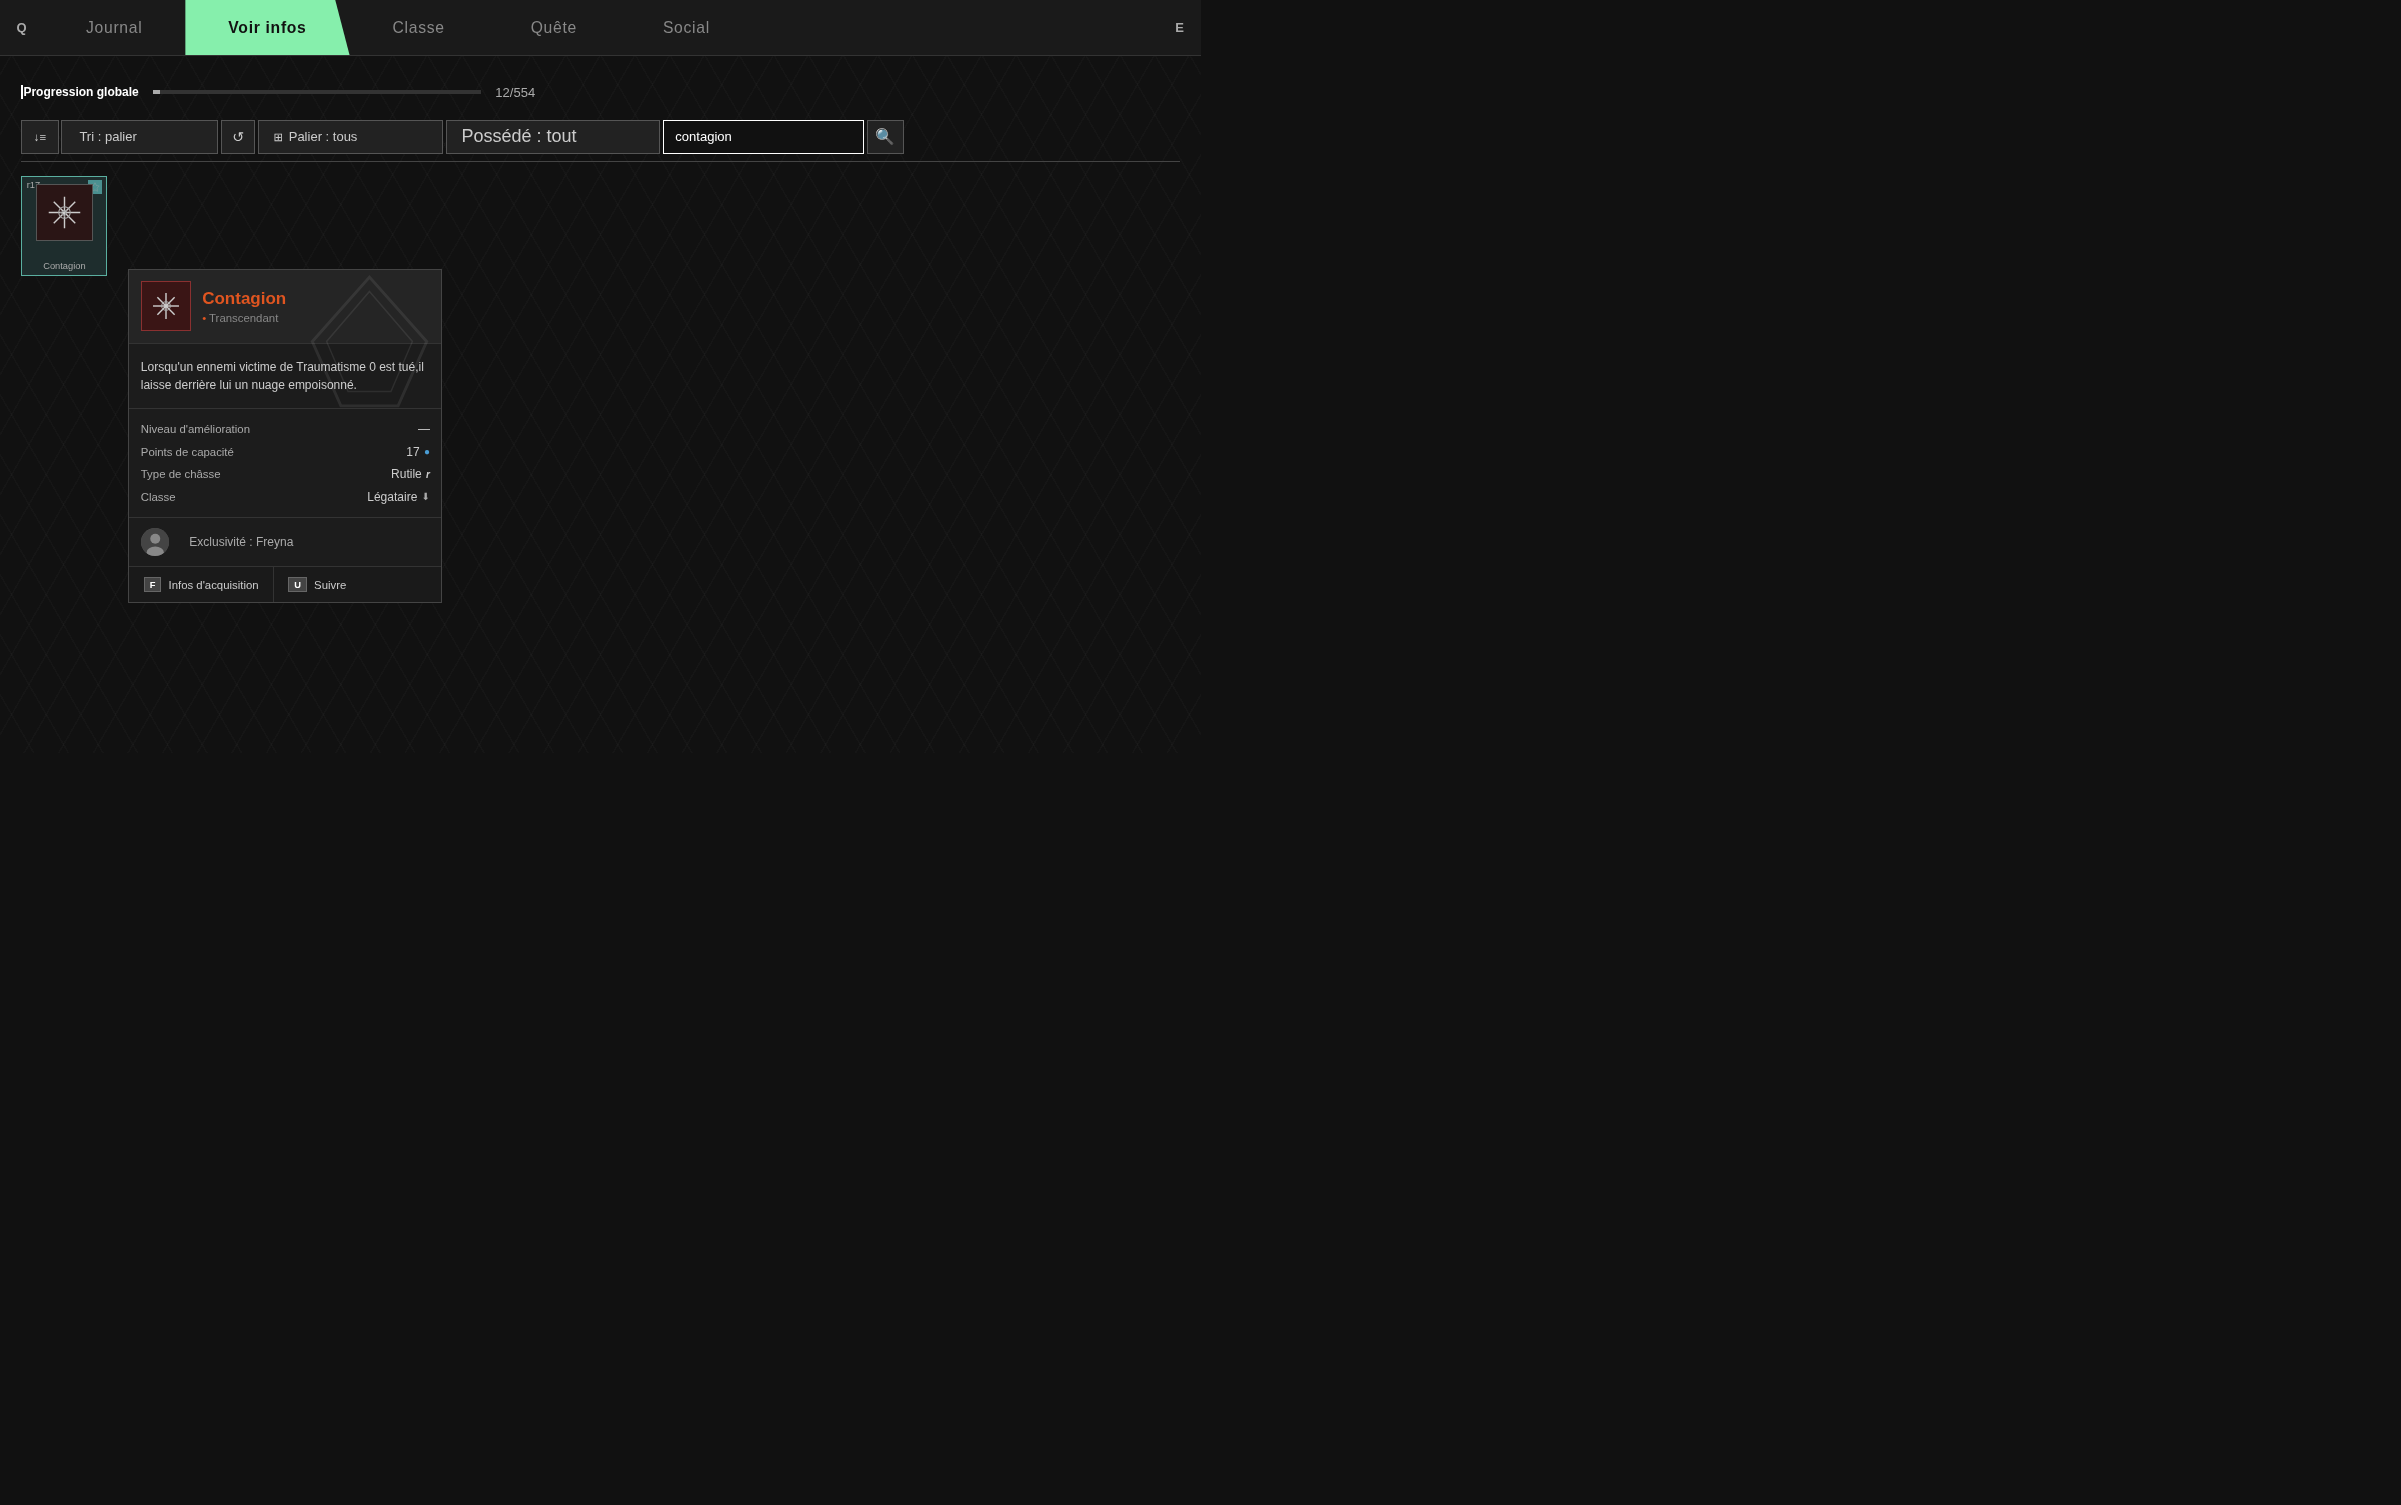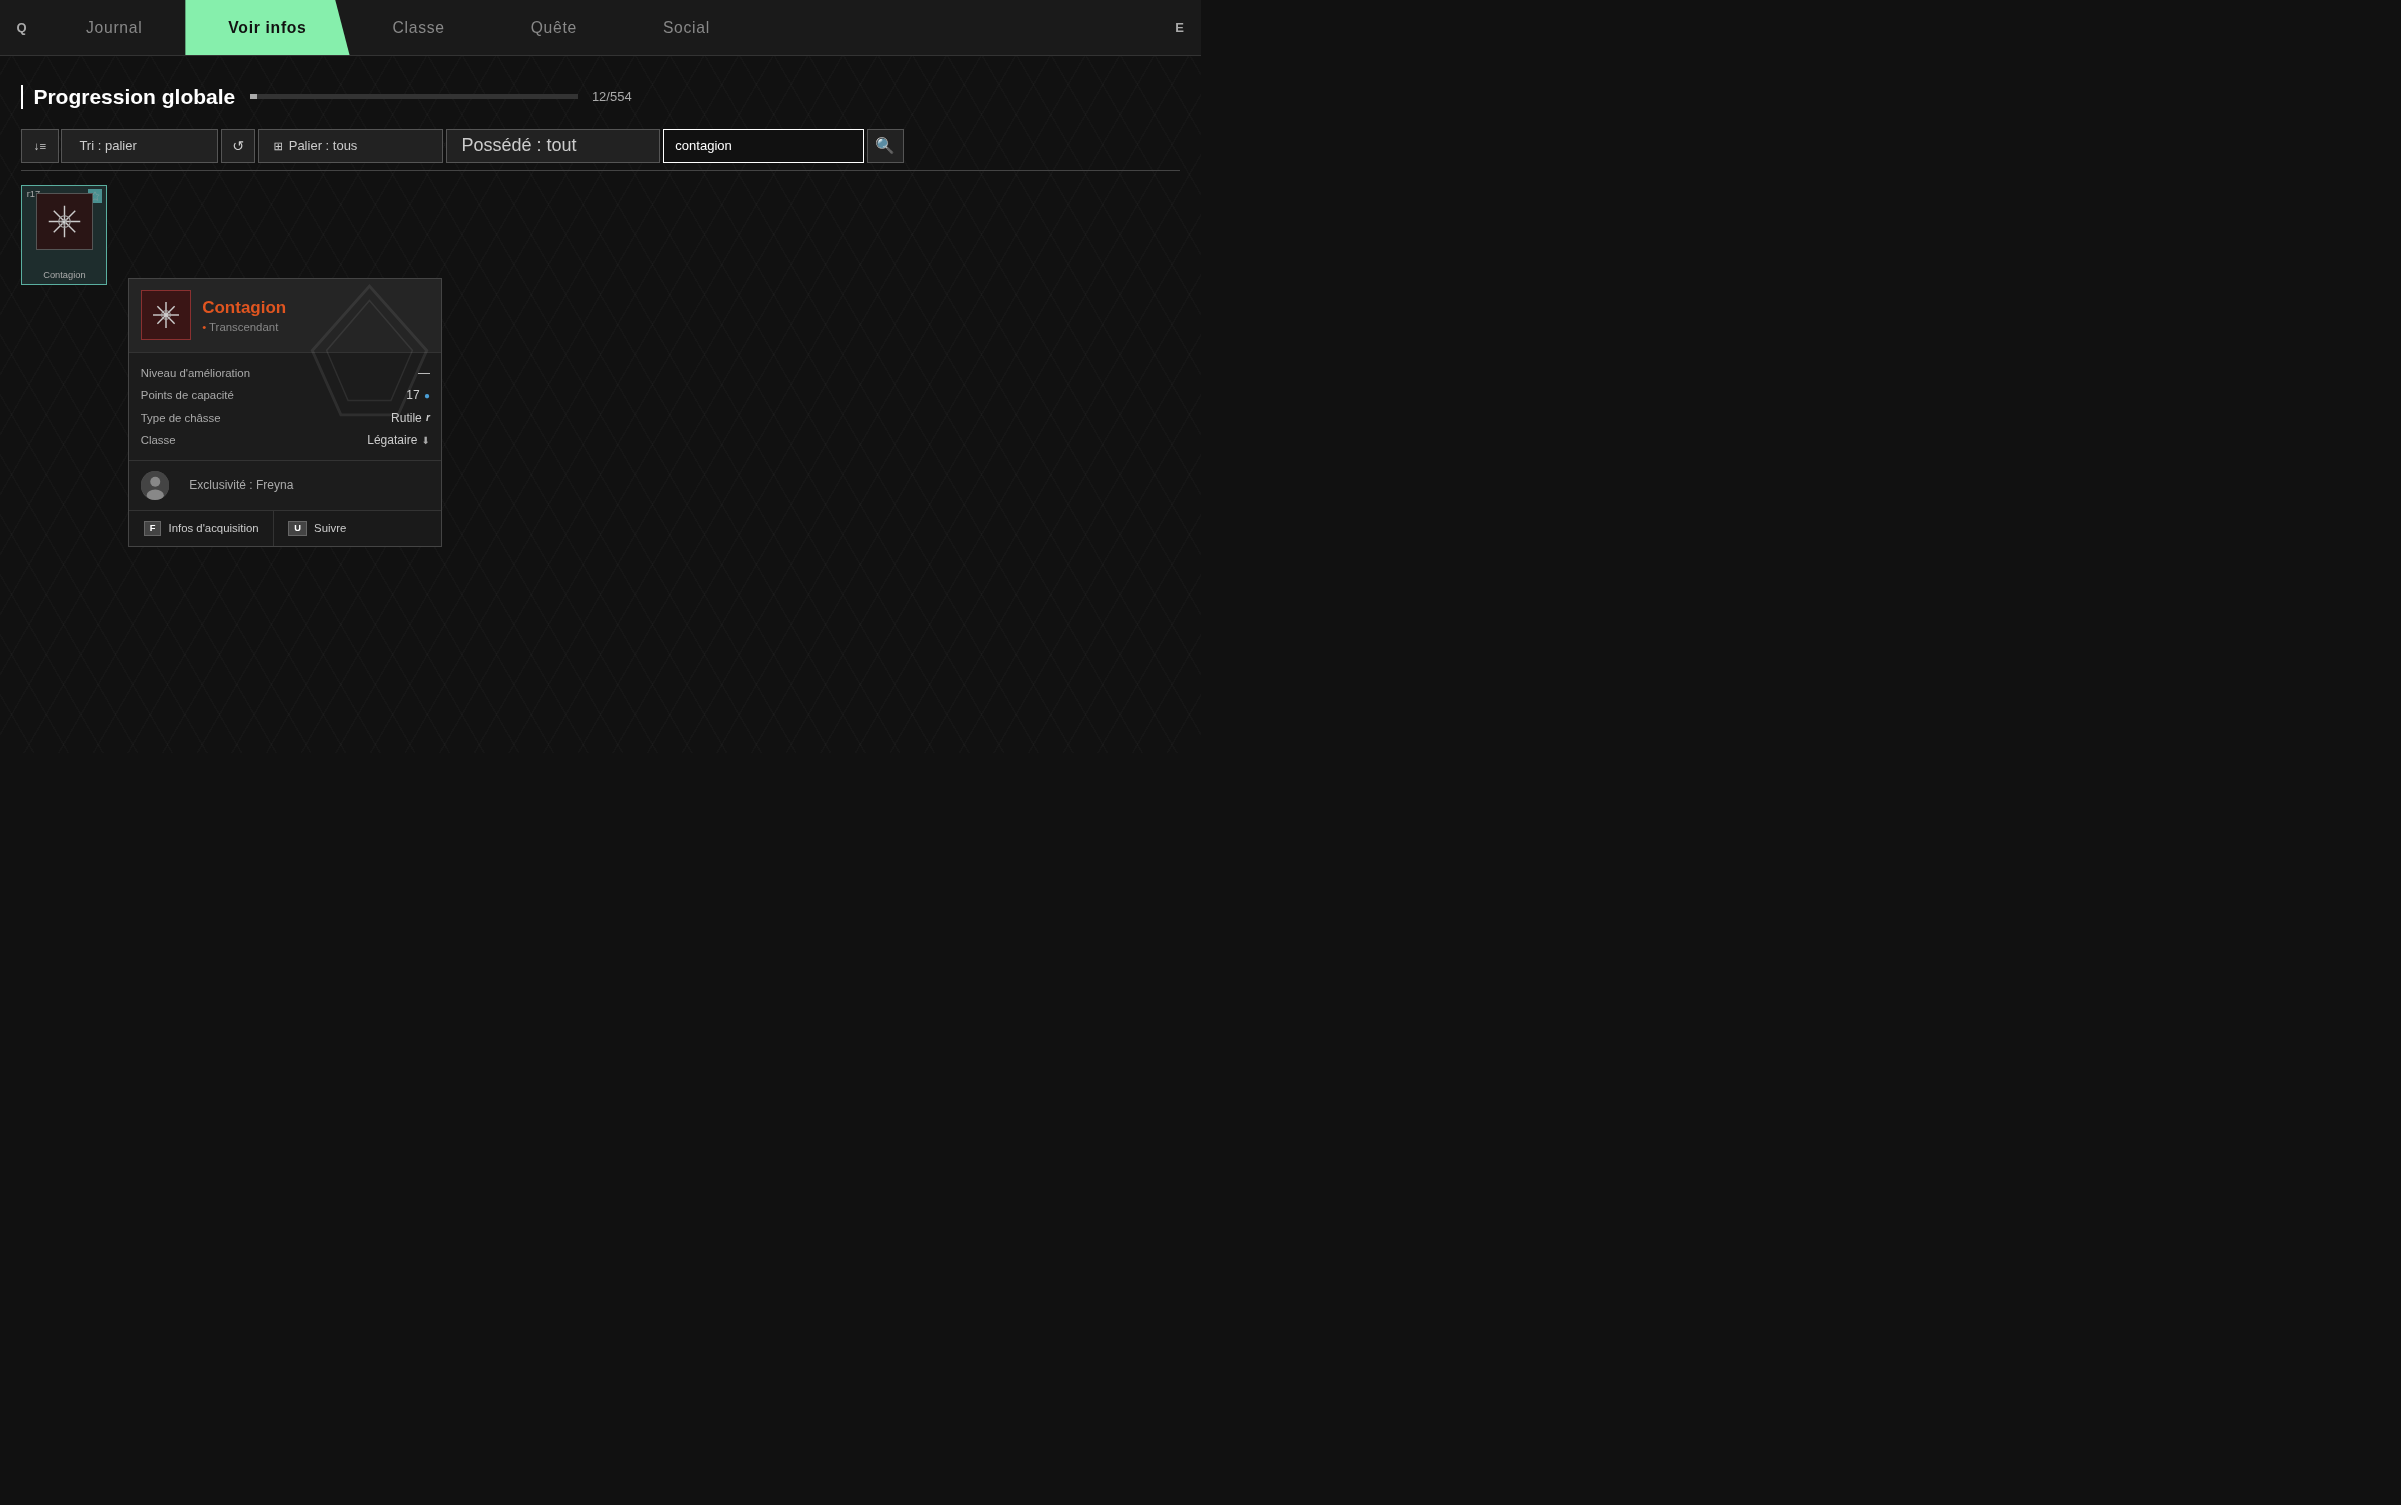--- a/index.html
+++ b/index.html
@@ -89,24 +89,24 @@
     
     .progress-section {
       display: flex;
       align-items: center;
       gap: 14.3px;
       margin-bottom: 20px;
     }
 
     .progress-label {
       color: #ffffff;
-      font-size: 21px;
+      font-size: 12px;
       font-weight: bold;
       border-left: 2.9px solid #ffffff;
-      padding-left: 10px;
+      padding-left: 0;
     }
 
     .progress-bar-container {
       flex: 1;
       max-width: 328px;
       height: 4.3px;
       background: #333;
       position: relative;
     }
 
@@ -546,20 +546,21 @@
           </svg>
         </div>
         <div>
           <div class="tooltip-title">Contagion</div>
           <div class="tooltip-subtitle">
             <span class="tooltip-dot">•</span><span>Transcendant</span>
           </div>
         </div>
       </div>
 
+      <div class="tooltip-description">Lorsqu'un ennemi victime de Traumatisme 0 est tué,il laisse derrière lui un nuage empoisonné.</div>
 
       <div class="tooltip-stats">
         <div class="tooltip-stat-row">
           <span>Niveau d'amélioration</span>
           <span class="tooltip-stat-value">
             <span>—</span>
           </span>
         </div>
         <div class="tooltip-stat-row">
           <span>Points de capacité</span>

